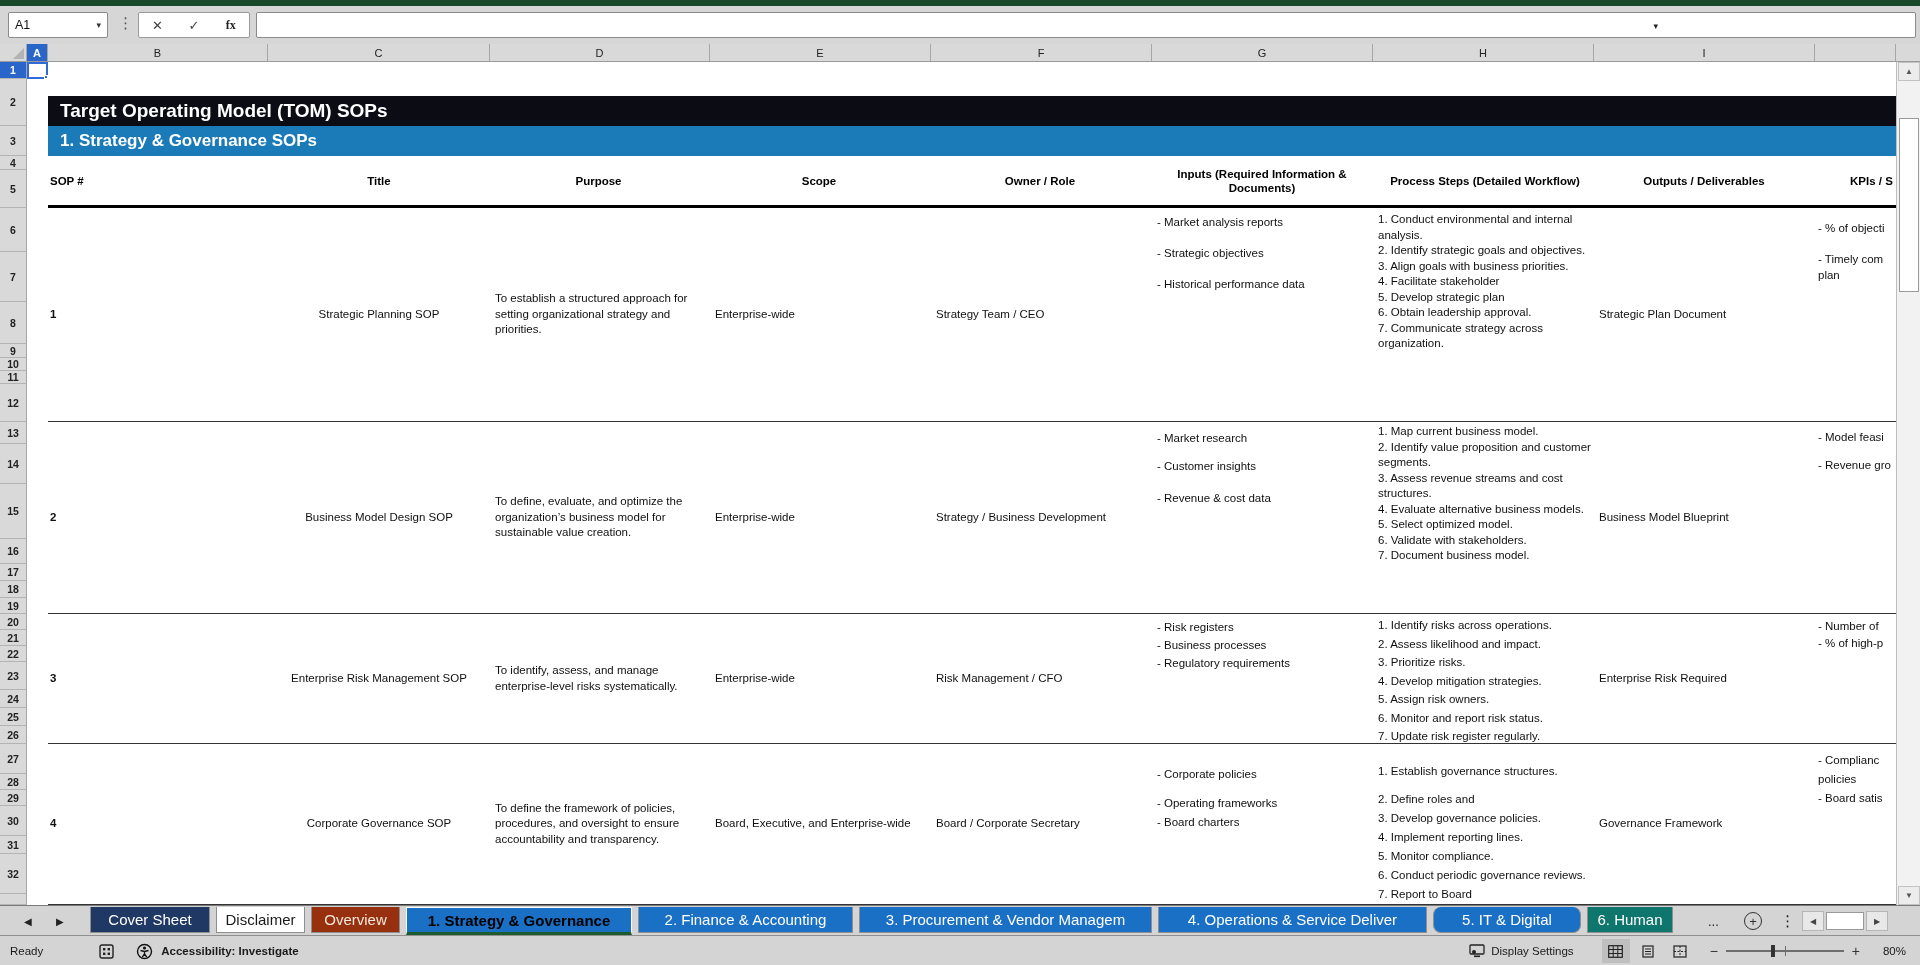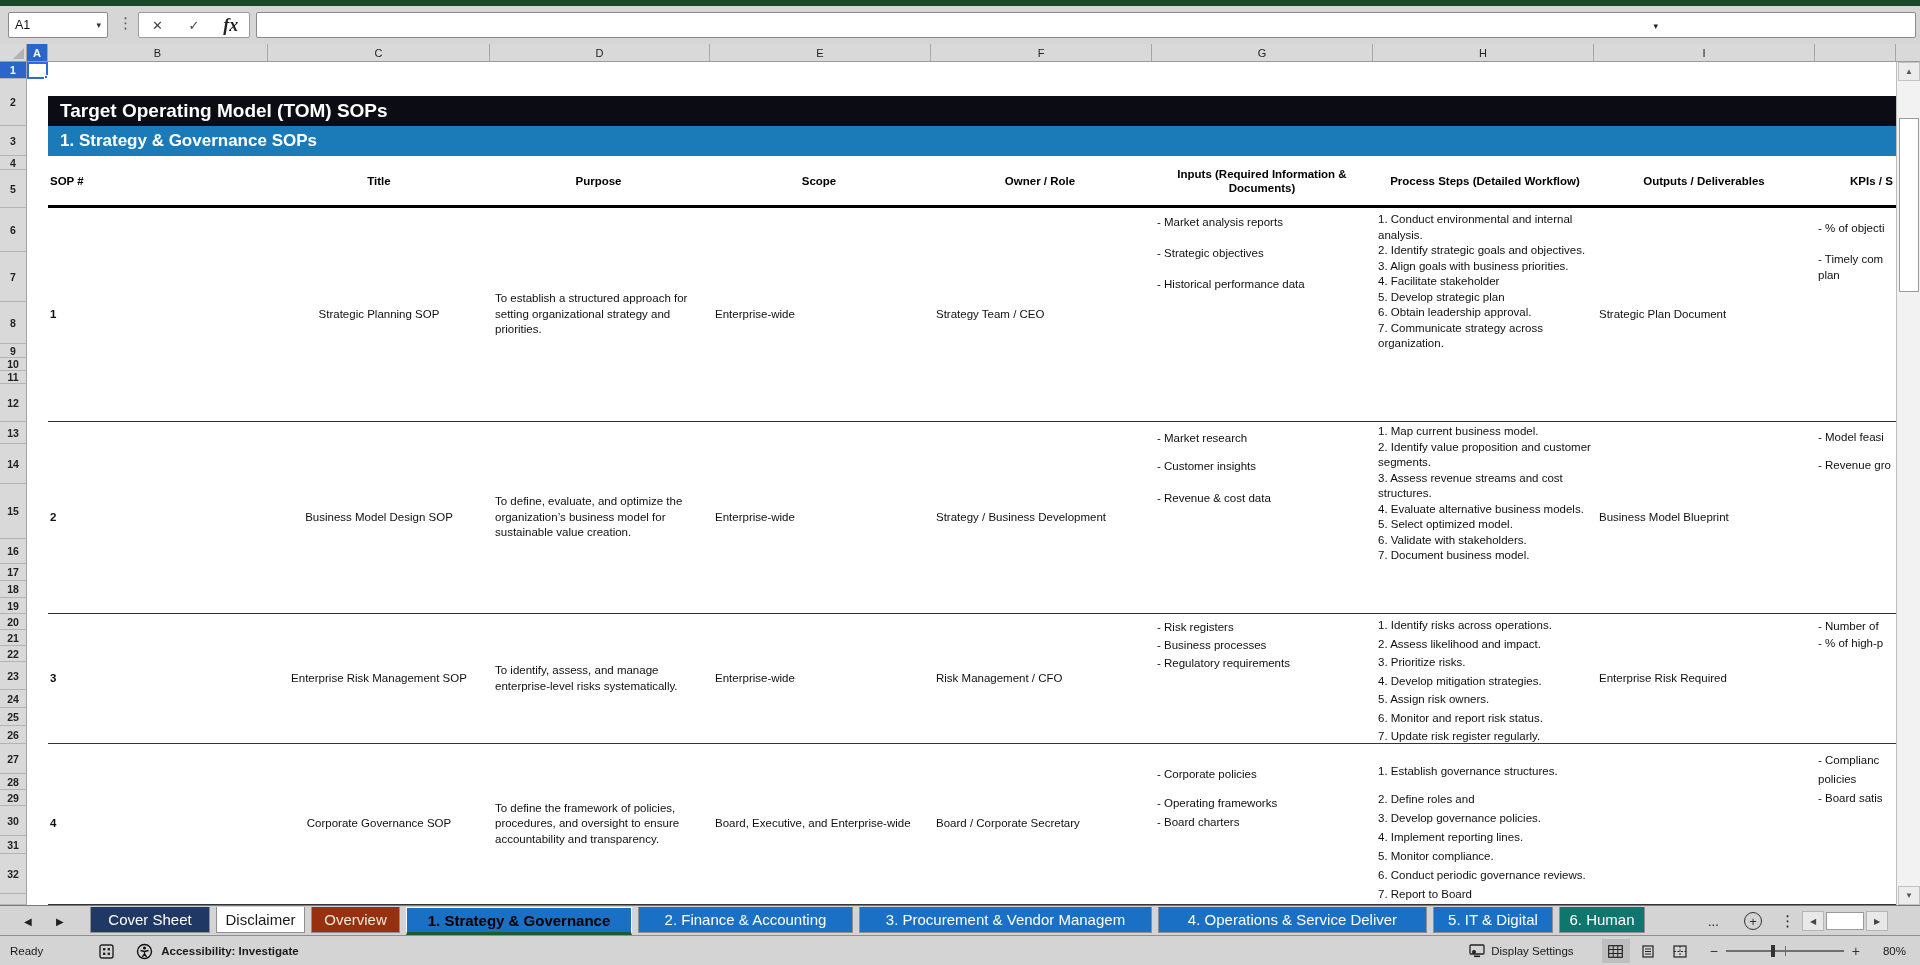--- a/index.html
+++ b/index.html
@@ -11,21 +11,21 @@
   .green-strip{position:absolute;left:0;top:0;width:1920px;height:6px;background:#17492a;}
   .toolbar{position:absolute;left:0;top:6px;width:1920px;height:38px;background:#d6d6d6;}
   .name-box{position:absolute;left:8px;top:6px;width:100px;height:26px;background:#fff;
     border:1px solid #8a8a8a;border-radius:2px;display:flex;align-items:center;padding:0 6px;
     font-size:12.5px;color:#111;}
   .name-caret{position:absolute;right:6px;font-size:9px;color:#333;}
   .tb-dots{position:absolute;left:118px;top:8px;font-size:15px;color:#555;letter-spacing:0;}
   .fx-group{position:absolute;left:138px;top:6px;width:112px;height:26px;background:#fff;
     border:1px solid #9a9a9a;border-radius:2px;display:flex;align-items:center;justify-content:space-around;}
   .fx-btn{font-size:13px;color:#444;width:30px;text-align:center;cursor:default;}
-  .fx-it{font-family:"Liberation Serif",serif;font-style:italic;font-weight:bold;font-size:18px;color:#222;text-align:center;}
+  .fx-it{font-family:"Liberation Serif",serif;font-weight:bold;font-size:12px;color:#222;text-align:center;}
   .formula-bar{position:absolute;left:256px;top:6px;width:1660px;height:26px;background:#fff;
     border:1px solid #8a8a8a;border-radius:2px;font-size:12px;color:#111;display:flex;align-items:center;padding:0 8px;}
   .fb-caret{position:absolute;right:262px;top:15px;font-size:9px;color:#222;}
 
   
   .colhdr{position:absolute;left:0;top:44px;width:1920px;height:18px;background:#d9d9d9;
     border-bottom:1px solid #9a9a9a;}
   .corner{position:absolute;left:0;top:0;width:27px;height:17px;background:#d9d9d9;border-right:1px solid #a6a6a6;}
   .corner-tri{position:absolute;right:2px;bottom:2px;width:0;height:0;
     border-bottom:11px solid #b3b3b3;border-left:11px solid transparent;}
@@ -366,20 +366,23 @@
             </div>
             <div class="cell c-steps">
               <div>1. Establish governance structures.</div>
               <div>2. Define roles and</div>
               <div>3. Develop governance policies.</div>
               <div>4. Implement reporting lines.</div>
               <div>5. Monitor compliance.</div>
               <div>6. Conduct periodic governance reviews.</div>
               <div>7. Report to Board</div>
             </div>
+            <div class="cell c-outputs vc">
+              <span>Governance Framework</span>
+            </div>
             <div class="cell c-kpis">
               <div>- Complianc
 policies</div>
               <div>- Board satis</div>
             </div>
           </div>
         </div>
     </div>
 
     <div class="vscroll">
@@ -393,21 +396,21 @@
     <div class="tab-nav" style="left:24px;">◀</div>
     <div class="tab-nav" style="left:56px;">▶</div>
     <div class="tabs-wrap" id="tabs">
         <div class="sheet-tab" style="width: 120px; background: rgb(31, 56, 100); color: rgb(255, 255, 255);">Cover Sheet</div>
         <div class="sheet-tab" style="width: 89px; background: rgb(255, 255, 255); color: rgb(26, 26, 26);">Disclaimer</div>
         <div class="sheet-tab" style="width: 89px; background: rgb(150, 48, 15); color: rgb(242, 232, 220);">Overview</div>
         <div class="sheet-tab active" style="width: 226px; background: rgb(26, 112, 197); color: rgb(0, 0, 0);">1. Strategy &amp; Governance</div>
         <div class="sheet-tab" style="width: 215px; background: rgb(26, 112, 197); color: rgb(255, 255, 255);">2. Finance &amp; Accounting</div>
         <div class="sheet-tab" style="width: 293px; background: rgb(26, 112, 197); color: rgb(255, 255, 255);">3. Procurement &amp; Vendor Managem</div>
         <div class="sheet-tab" style="width: 269px; background: rgb(26, 112, 197); color: rgb(255, 255, 255);">4. Operations &amp; Service Deliver</div>
-        <div class="sheet-tab" style="width: 120px; background: rgb(26, 112, 197); color: rgb(255, 255, 255);">5. IT &amp; Digital</div>
+        <div class="sheet-tab" style="width: 148px; background: rgb(26, 112, 197); color: rgb(255, 255, 255); border-radius: 8px;">5. IT &amp; Digital</div>
         <div class="sheet-tab" style="width: 86px; background: #0f766e; color: rgb(255, 255, 255);">6. Human</div>
       </div>
     <div class="tab-extra" style="left:1708px;">...</div>
     <div class="tab-extra" style="left:1744px;">
       <span class="add-sheet">+</span>
     </div>
     <div class="tab-extra" style="left:1780px;font-size:15px;">⋮</div>
     <div class="tab-extra" style="left:1802px;">
       <span class="hs-btn">◀</span>
       <span class="hs-thumb"></span>

